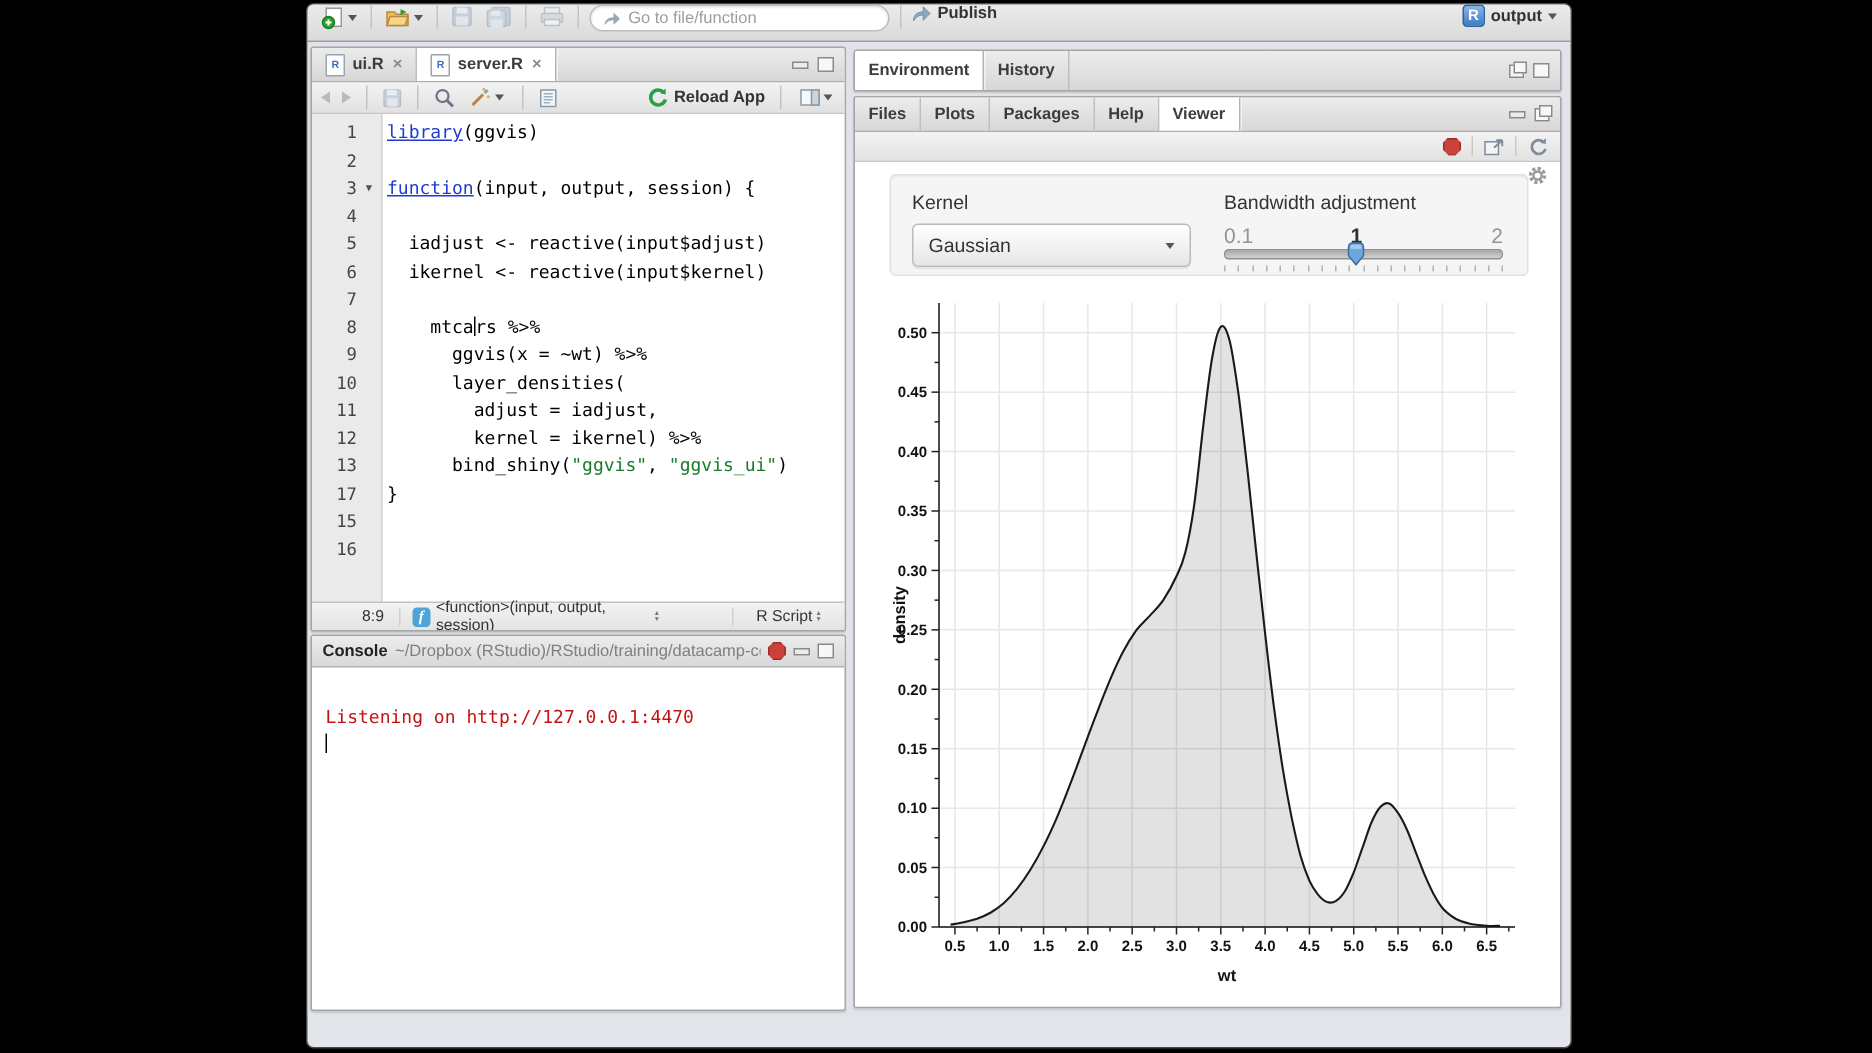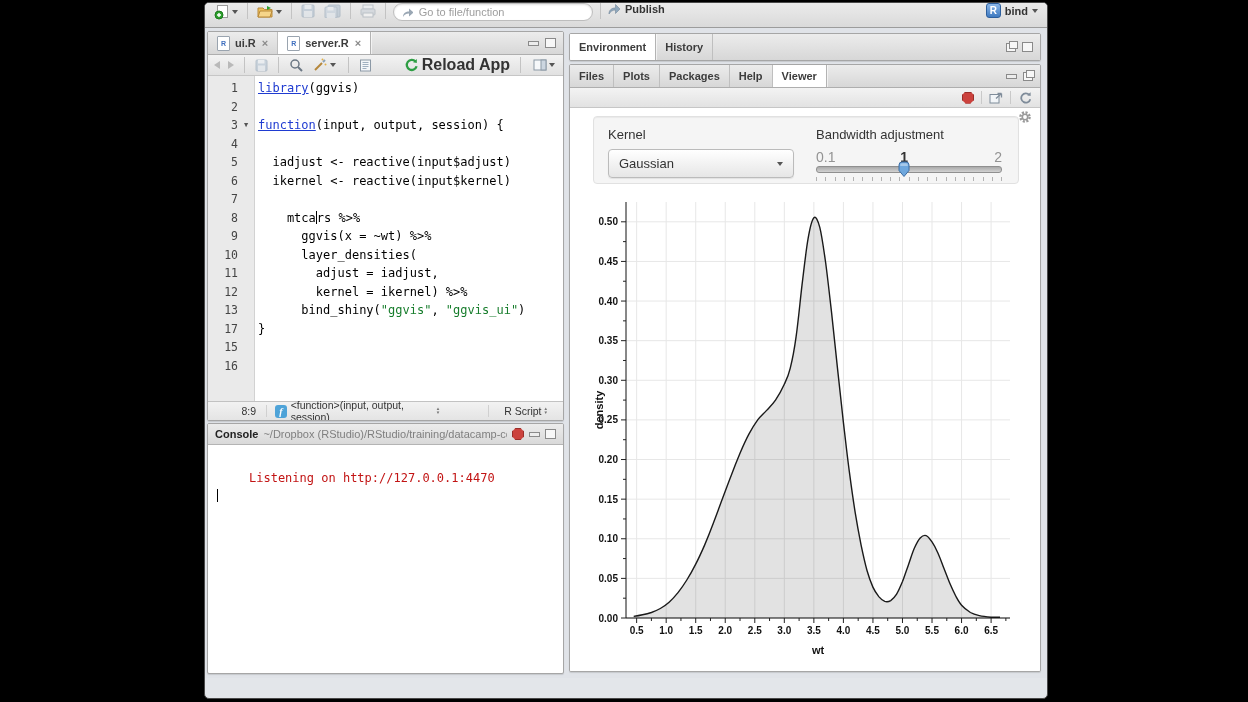--- a/index.html
+++ b/index.html
@@ -52,21 +52,21 @@
   .tab .x{color:#8a8a8a;font-size:11px;margin-left:1px;}
   .winbtns{margin-left:auto;display:flex;align-items:center;gap:6px;padding:0 7px;}
   .wb{position:relative;display:inline-block;}
   .wb-min{width:9px;height:3px;border:1px solid #8a8a8a;background:#ececec;}
   .wb-max{width:9px;height:8px;border:1px solid #8a8a8a;background:#f7f7f7;}
   .wb-restore{width:8px;height:7px;border:1px solid #8a8a8a;background:#f7f7f7;}
   .wb-restore:before{content:"";position:absolute;right:-3px;top:-3px;width:7px;height:6px;
     border:1px solid #8a8a8a;background:#f7f7f7;}
   
   .edbar{height:20px;background:linear-gradient(#f3f3f3,#e1e1e1);border-bottom:1px solid #c6c6c6;
-    display:flex;align-items:center;padding:0 6px;gap:8px;font-size:16px;}
+    display:flex;align-items:center;padding:0 6px;gap:8px;font-size:11px;}
   .arrow-l{width:0;height:0;border-top:4px solid transparent;border-bottom:4px solid transparent;
     border-right:6px solid #b9b9b9;}
   .arrow-r{width:0;height:0;border-top:4px solid transparent;border-bottom:4px solid transparent;
     border-left:6px solid #b9b9b9;}
   .reload{display:flex;align-items:center;gap:4px;font-weight:bold;color:#333;margin-left:auto;}
   
   .editor{position:relative;height:330px;font-family:"DejaVu Sans Mono","Liberation Mono",monospace;
     font-size:12px;background:#fff;}
   .gutter-bg{position:absolute;left:0;top:0;bottom:0;width:46px;background:#eaeaea;border-right:1px solid #d2d2d2;}
   .code-lines{position:relative;padding-top:3px;}
@@ -88,21 +88,21 @@
   .rscript{border-left:1px solid #d0d0d0;padding:0 15px;display:flex;align-items:center;margin-left:40px;}
   
   .conhdr{height:20px;background:linear-gradient(#ececec,#d9d9d9);border-bottom:1px solid #b4b4b4;
     display:flex;align-items:center;padding:0 7px;gap:5px;font-size:11px;}
   .conhdr .t{font-weight:bold;color:#222;}
   .conhdr .p{color:#7f7f7f;white-space:nowrap;overflow:hidden;text-overflow:clip;flex:1;min-width:0;}
   .octagon{width:12px;height:12px;background:#cb423d;border:1px solid #992e2a;box-sizing:border-box;
     clip-path:polygon(30% 0,70% 0,100% 30%,100% 70%,70% 100%,30% 100%,0 70%,0 30%);flex:none;}
   .conbody{padding:5px 9px;font-family:"DejaVu Sans Mono","Liberation Mono",monospace;font-size:12px;}
   .con-line{white-space:pre;min-height:18.5px;line-height:18.5px;}
-  .con-line.input{color:#1f3bd1;} .con-line.message{color:#c21414;margin-left:32px;}
+  .con-line.input{color:#1f3bd1;} .con-line.message{color:#c21414;}
   
   .vwbar{height:19px;background:linear-gradient(#f3f3f3,#e2e2e2);border-bottom:1px solid #c6c6c6;
     display:flex;align-items:center;justify-content:flex-end;padding:0 8px;gap:7px;}
   .vsep{width:1px;height:13px;background:#c9c9c9;}
   
   .viewer{position:relative;height:566px;background:#fff;}
   .gear{position:absolute;right:8px;top:2px;}
   .well{position:absolute;left:23px;top:8px;width:426px;height:68px;background:#f5f5f5;
     border:1px solid #e1e1e1;border-radius:4px;box-shadow:inset 0 1px 1px rgba(0,0,0,.05);
     display:flex;padding:10px 14px;box-sizing:border-box;}
@@ -183,21 +183,21 @@
     <span class="tb-sep"></span>
     <span class="publish">
       <svg width="13" height="12">
           <path d="M1 11 C1 6.5 4 5 7.5 4.9 V1.5 L12 6 7.5 10.5 V7 C4.5 7 2.5 8.5 1 11 Z" fill="#8fa8bd" stroke="#73879a" stroke-width=".6"></path>
         </svg>
       <span>Publish</span>
     </span>
     <span class="spacer"></span>
     <span class="project">
       <span class="ricon">R</span>
-      <span>bind</span>
+      <span>output</span>
       <span class="caret"></span>
     </span>
   </div>
 
   <div class="content">
 
     <div class="pane" id="source-pane">
       <div class="tabbar">
         <div class="tab">
           <span class="doc">R</span>

